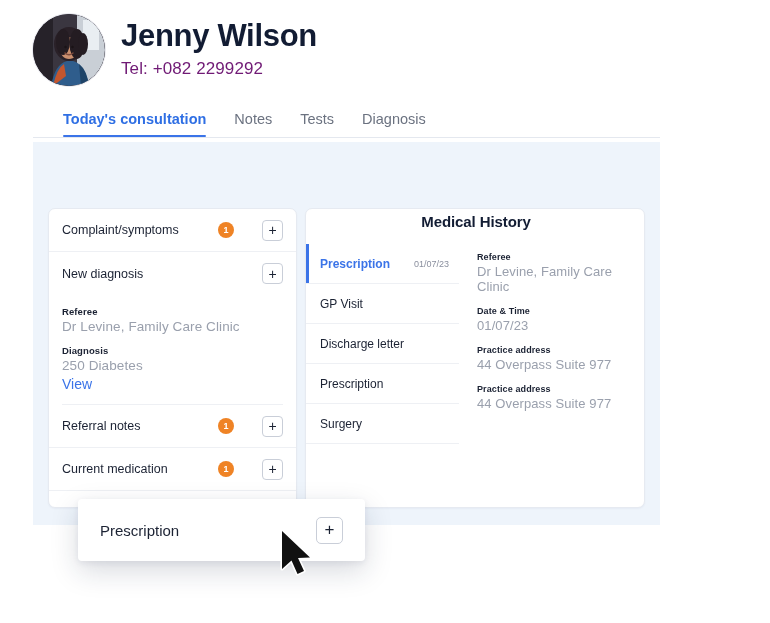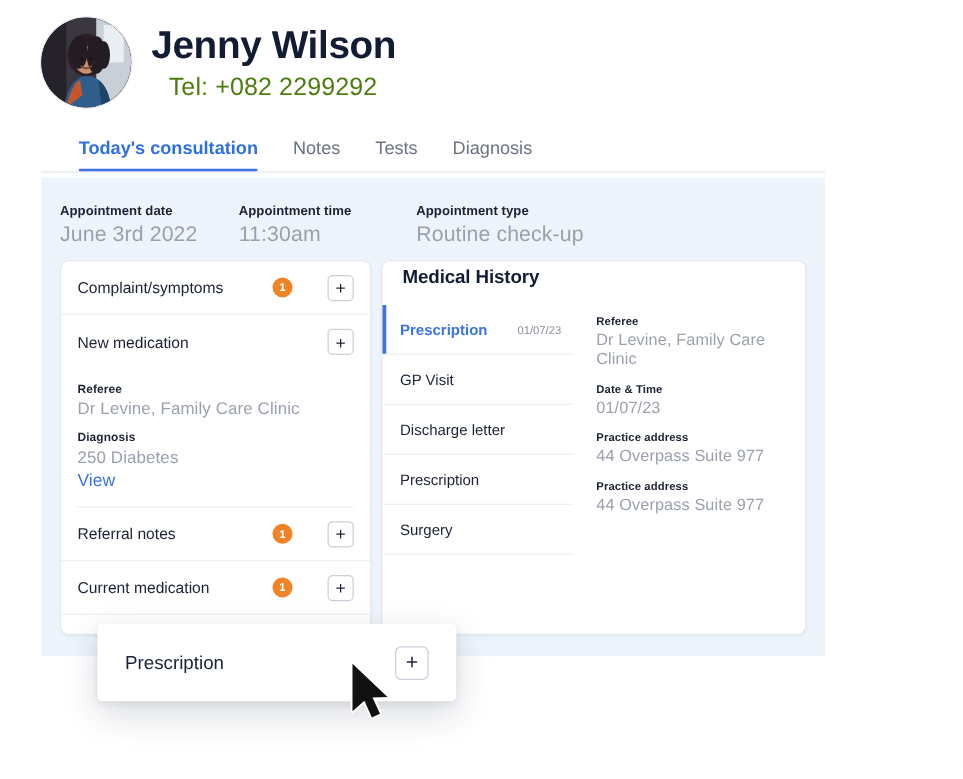--- a/index.html
+++ b/index.html
@@ -19,21 +19,21 @@
     background: #2b2a33; position: relative;
     box-shadow: 0 0 0 1px #e8e8ee;
   }
   .avatar svg { display: block; width: 72px; height: 72px; }
   .header-text { margin-left: 16px; padding-top: 10px; }
   .patient-name {
     font-size: 31px; font-weight: 700; color: #121c33;
     letter-spacing: -0.3px; line-height: 1.15;
   }
   .patient-tel {
-    font-size: 20px; color: #4d7c0f; margin-top: 5px; letter-spacing: 0.1px; margin-left: 14px;
+    font-size: 17px; color: #701a75; margin-top: 5px; letter-spacing: 0.1px;
   }
 
   
   .tabbar {
     position: absolute; left: 33px; top: 111px; width: 627px; height: 27px;
     display: flex; align-items: flex-start; gap: 0;
     border-bottom: 1px solid #e4e8ef;
   }
   .tab {
     font-size: 14.5px; color: #6b7280; padding: 0 0 9px 0; margin-right: 28px;
@@ -87,21 +87,21 @@
   .detail-block { padding: 11px 13px 0 13px; }
   .dl { font-size: 9.5px; font-weight: 700; color: #1b2233; letter-spacing: 0.1px; }
   .dv { font-size: 13.5px; color: #9aa0ad; margin-top: 2px; letter-spacing: 0.1px; }
   .dgap { height: 11px; }
   .view-link {
     font-size: 14px; color: #3b74e8; margin-top: 3px; cursor: pointer; display: inline-block;
   }
   .spacer-rule { height: 1px; background: #eef0f4; margin: 12px 0 0 0; }
 
   
-  .mh-head { display: flex; align-items: center; padding: 4px 14px 14px 16px; }
+  .mh-head { display: flex; align-items: center; padding: 4px 14px 14px 16px; flex-direction: column; }
   .mh-title { font-size: 15px; font-weight: 700; color: #121c33; letter-spacing: -0.1px; }
   .mh-right { margin-left: auto; display: flex; align-items: center; gap: 12px; }
   .mh-count { font-size: 9px; color: #8a8f9e; }
   .year-select {
     border: 1px solid #d8dde6; border-radius: 5px; background: #fff;
     height: 24px; padding: 0 7px 0 9px; display: flex; align-items: center; gap: 11px;
     cursor: pointer;
   }
   .year-val { font-size: 11.5px; font-weight: 700; color: #1b2233; }
   .chev { width: 9px; height: 9px; color: #6b7280; }
@@ -182,47 +182,33 @@
 
   <div class="tabbar">
     <button class="tab active">Today's consultation</button>
     <button class="tab">Notes</button>
     <button class="tab">Tests</button>
     <button class="tab">Diagnosis</button>
   </div>
 
   <div class="panel">
 
-    <div class="appt-row">
-      <div class="appt-field" style="width:143px">
-        <div class="appt-label">Appointment date</div>
-        <div class="appt-value">June 3rd 2022</div>
-      </div>
-      <div class="appt-field" style="width:142px">
-        <div class="appt-label">Appointment time</div>
-        <div class="appt-value">11:30am</div>
-      </div>
-      <div class="appt-field">
-        <div class="appt-label">Appointment type</div>
-        <div class="appt-value">Routine check-up</div>
-      </div>
-    </div>
 
     <div class="card card-left">
 
       <div class="lrow">
         <span class="lrow-title">Complaint/symptoms</span>
         <span class="lrow-right">
           <span class="badge">1</span>
           <button class="plus-btn">+</button>
         </span>
       </div>
 
       <div class="lrow" style="border-bottom:none">
-        <span class="lrow-title">New medication</span>
+        <span class="lrow-title">New diagnosis</span>
         <span class="lrow-right">
           <button class="plus-btn">+</button>
         </span>
       </div>
 
       <div class="detail-block">
         <div class="dl">Referee</div>
         <div class="dv">Dr Levine, Family Care Clinic</div>
         <div class="dgap"></div>
         <div class="dl">Diagnosis</div>

